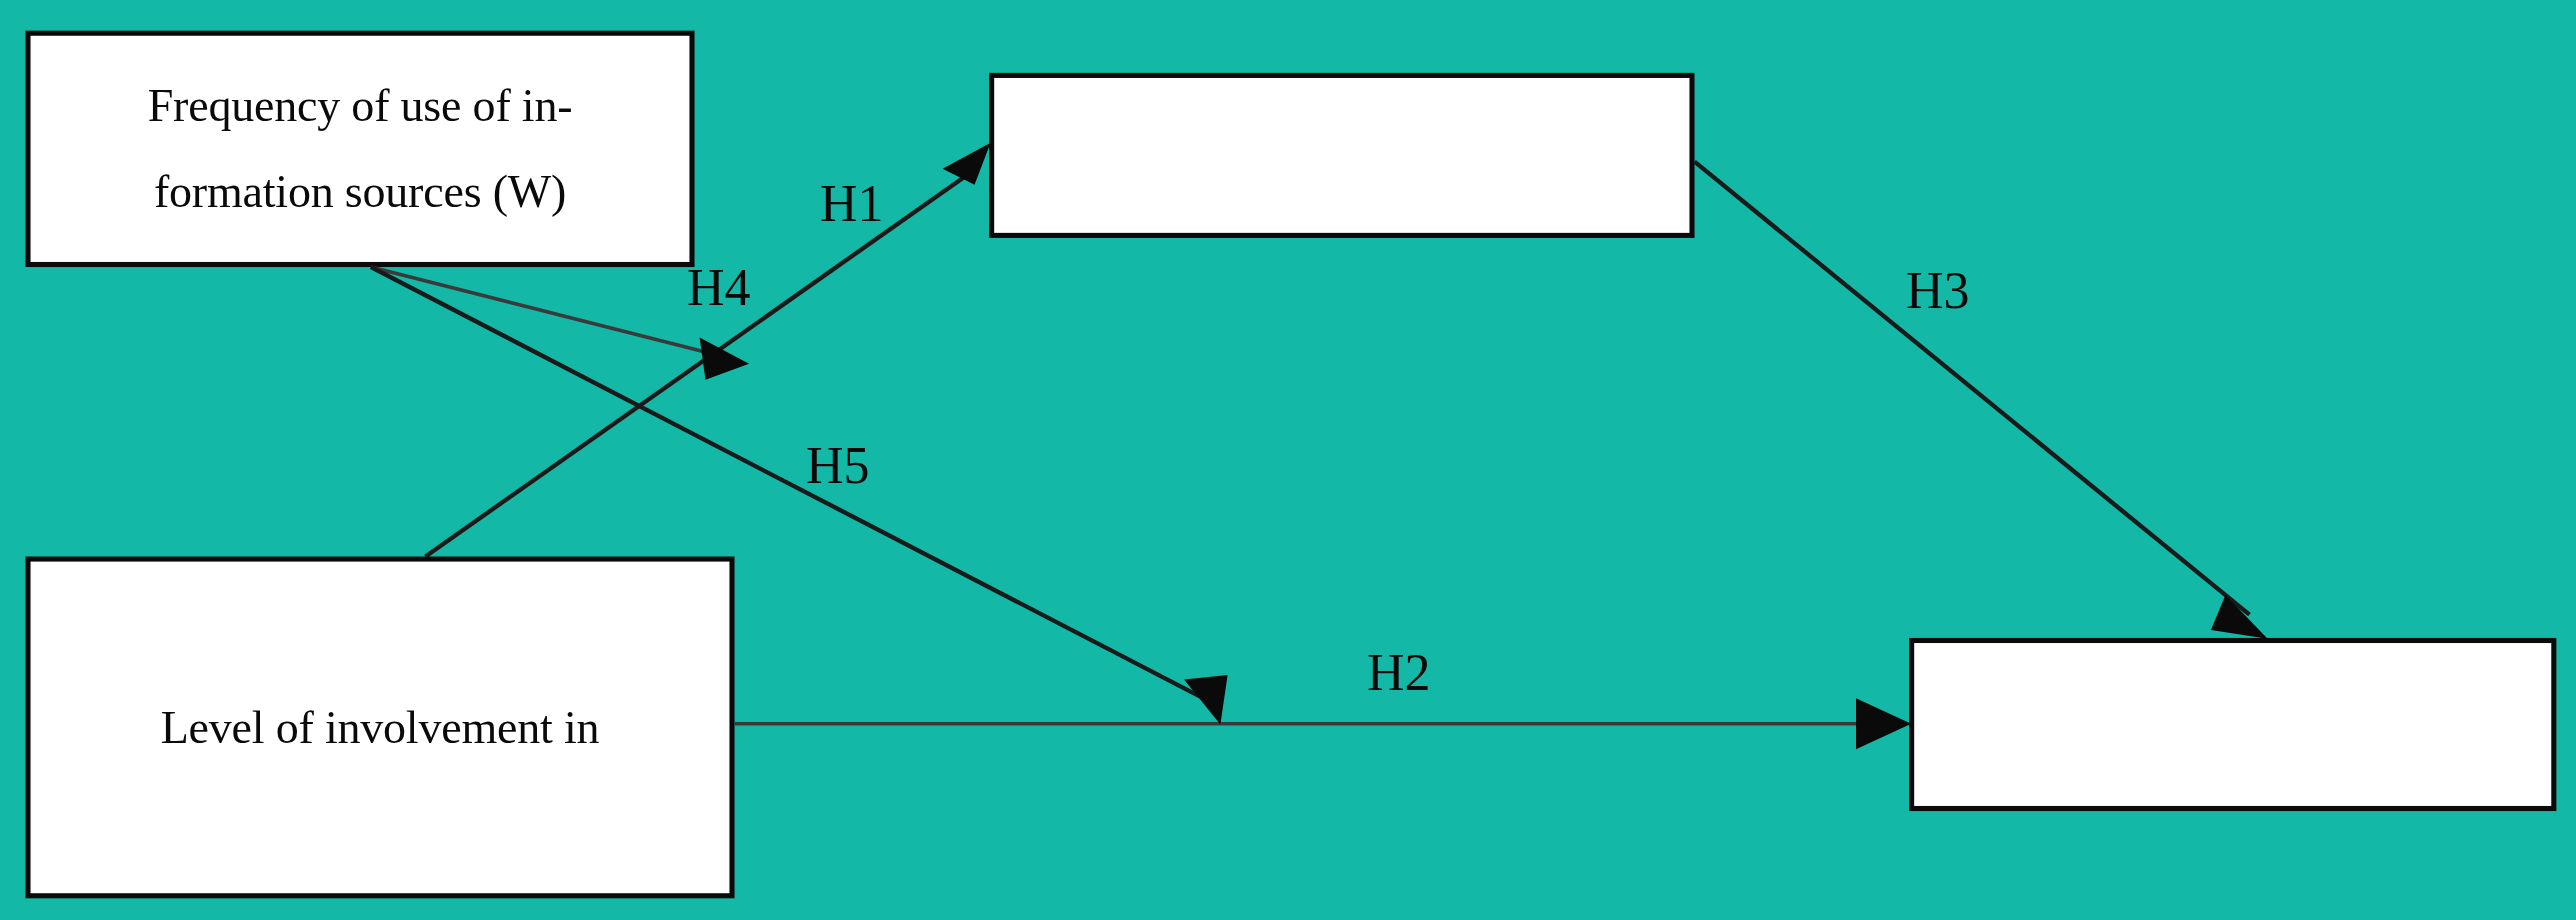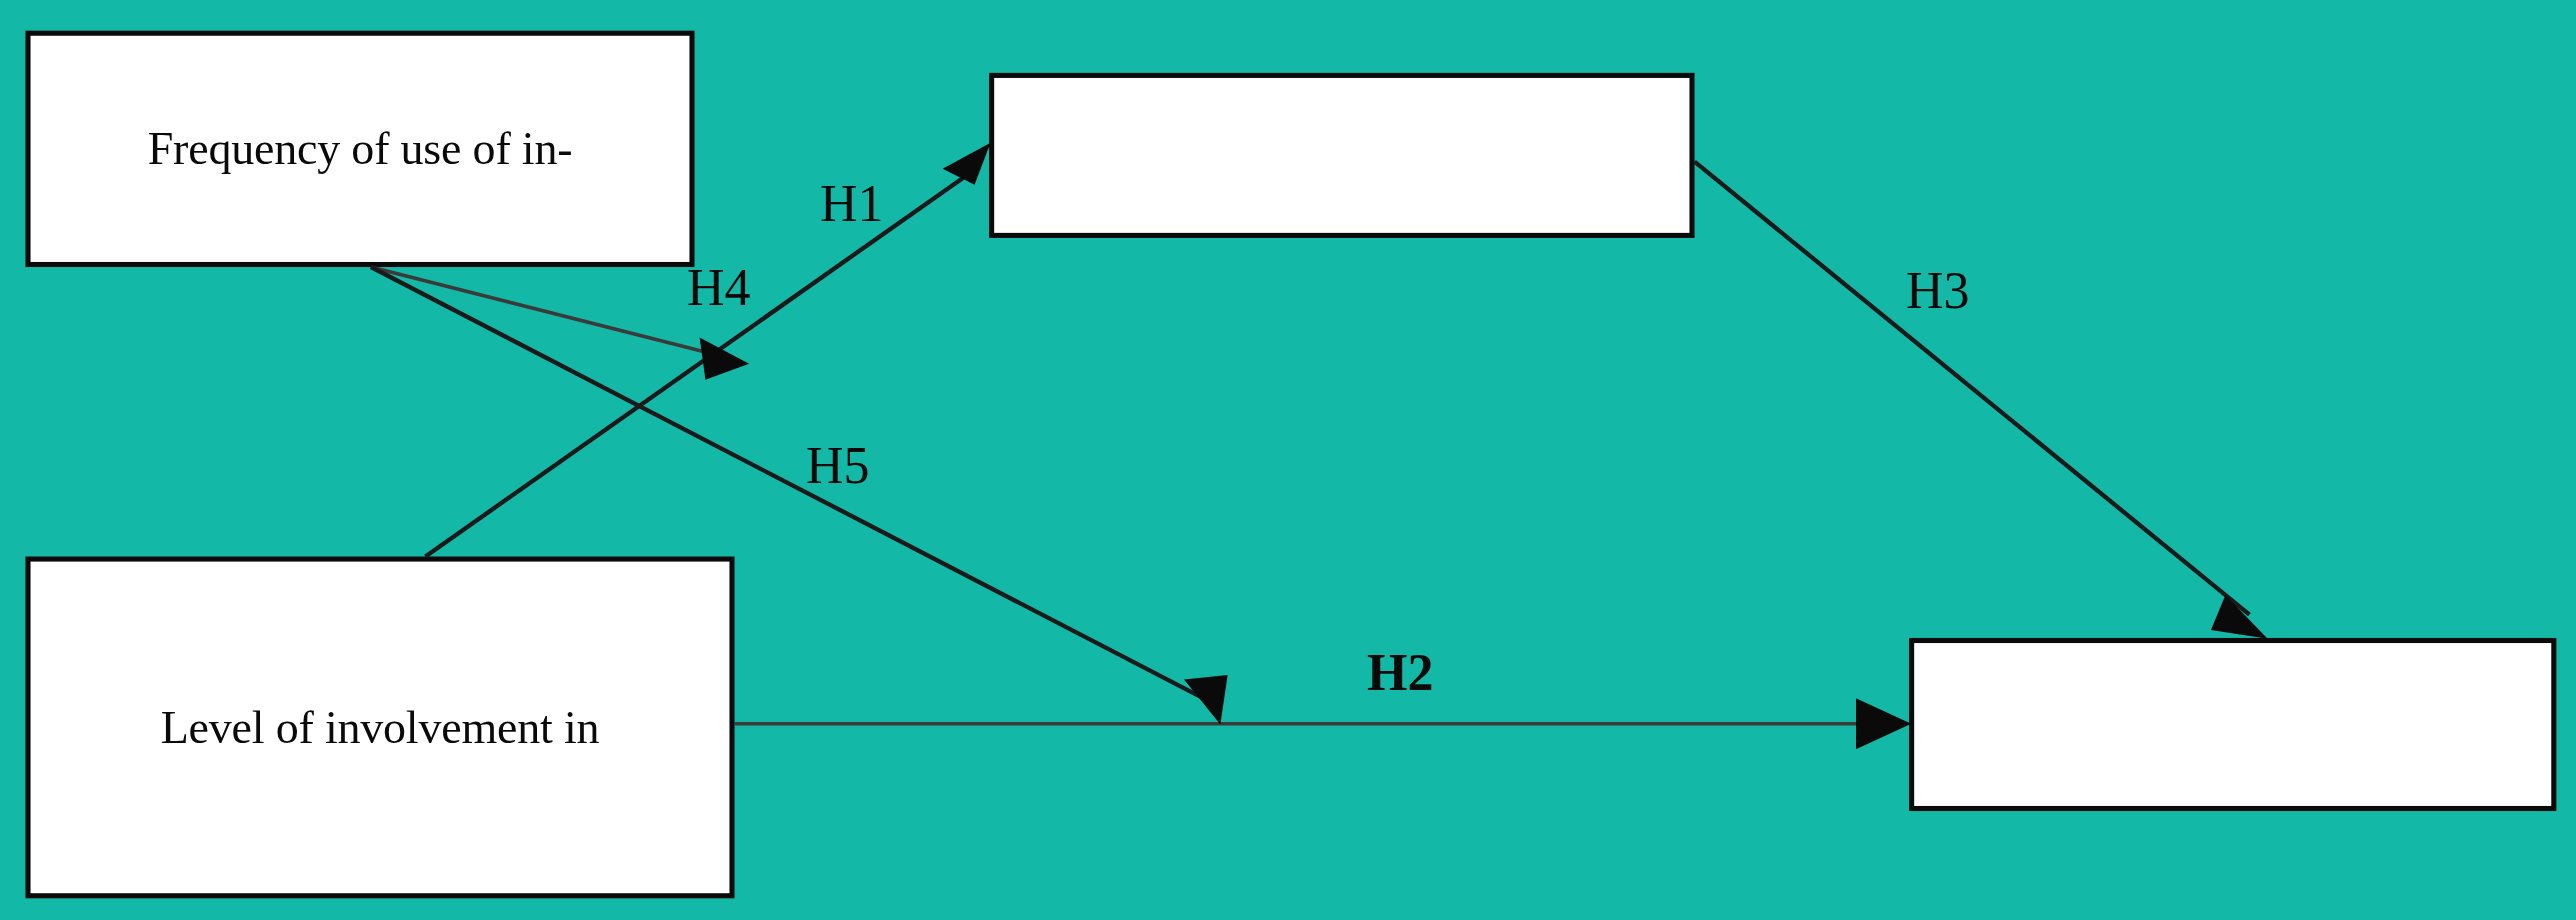--- a/index.html
+++ b/index.html
@@ -108,31 +108,32 @@
 
     <g>
       <line class="edge-line" x1="510" y1="367" x2="1655" y2="960"></line>
       <polygon class="arrow-head" points="1678,996 1628,934 1688,928"></polygon>
     </g>
 
   </svg>
 
   <div class="node-label" style="left:28px; top:33px; width:664px; height:231px;">
     <span>Frequency of use of in-</span>
+    <span>formation sources (W)</span>
   </div>
 
 
   <div class="node-label" style="left:28px; top:559px; width:704px; height:337px;">
     <span>Level of involvement in</span>
   </div>
 
 
   <div class="edge-label" style="left:820px; top:178px;">H1</div>
 
-  <div class="edge-label" style="left:1367px; top:647px;font-weight:bold;">H2</div>
+  <div class="edge-label" style="left:1367px; top:647px;">H2</div>
 
   <div class="edge-label" style="left:1906px; top:265px;">H3</div>
 
   <div class="edge-label" style="left:687px; top:262px;">H4</div>
 
   <div class="edge-label" style="left:806px; top:440px;">H5</div>
 
 </div>
 
 

